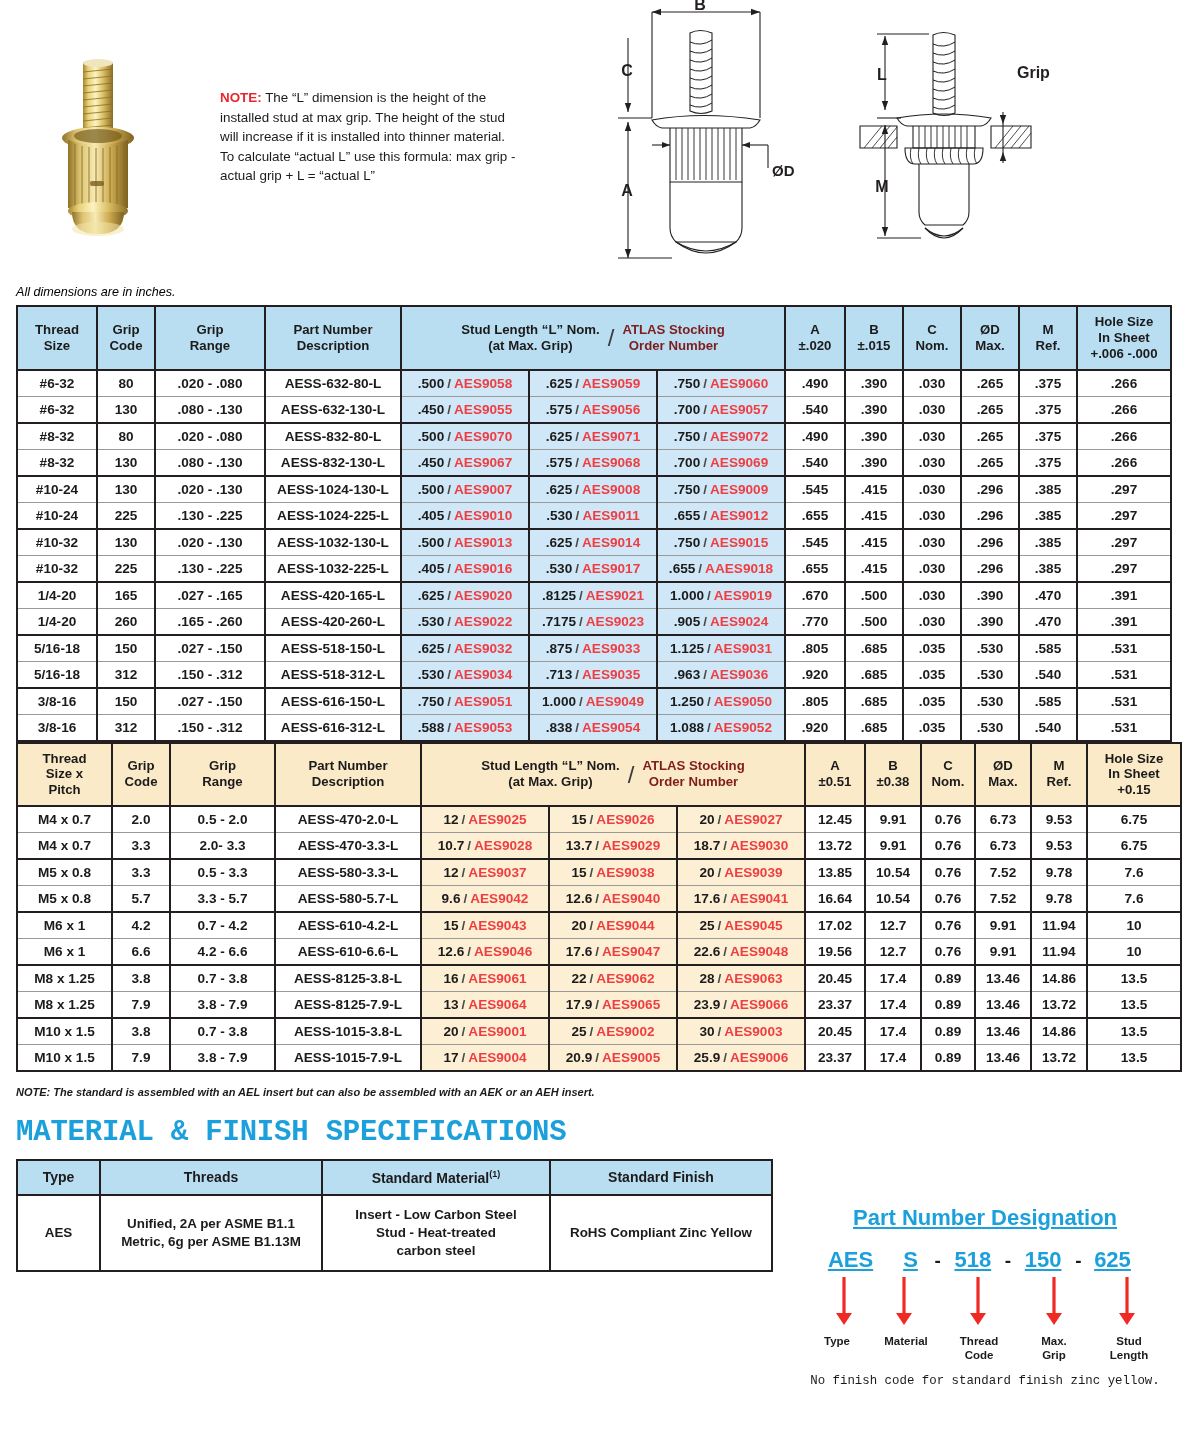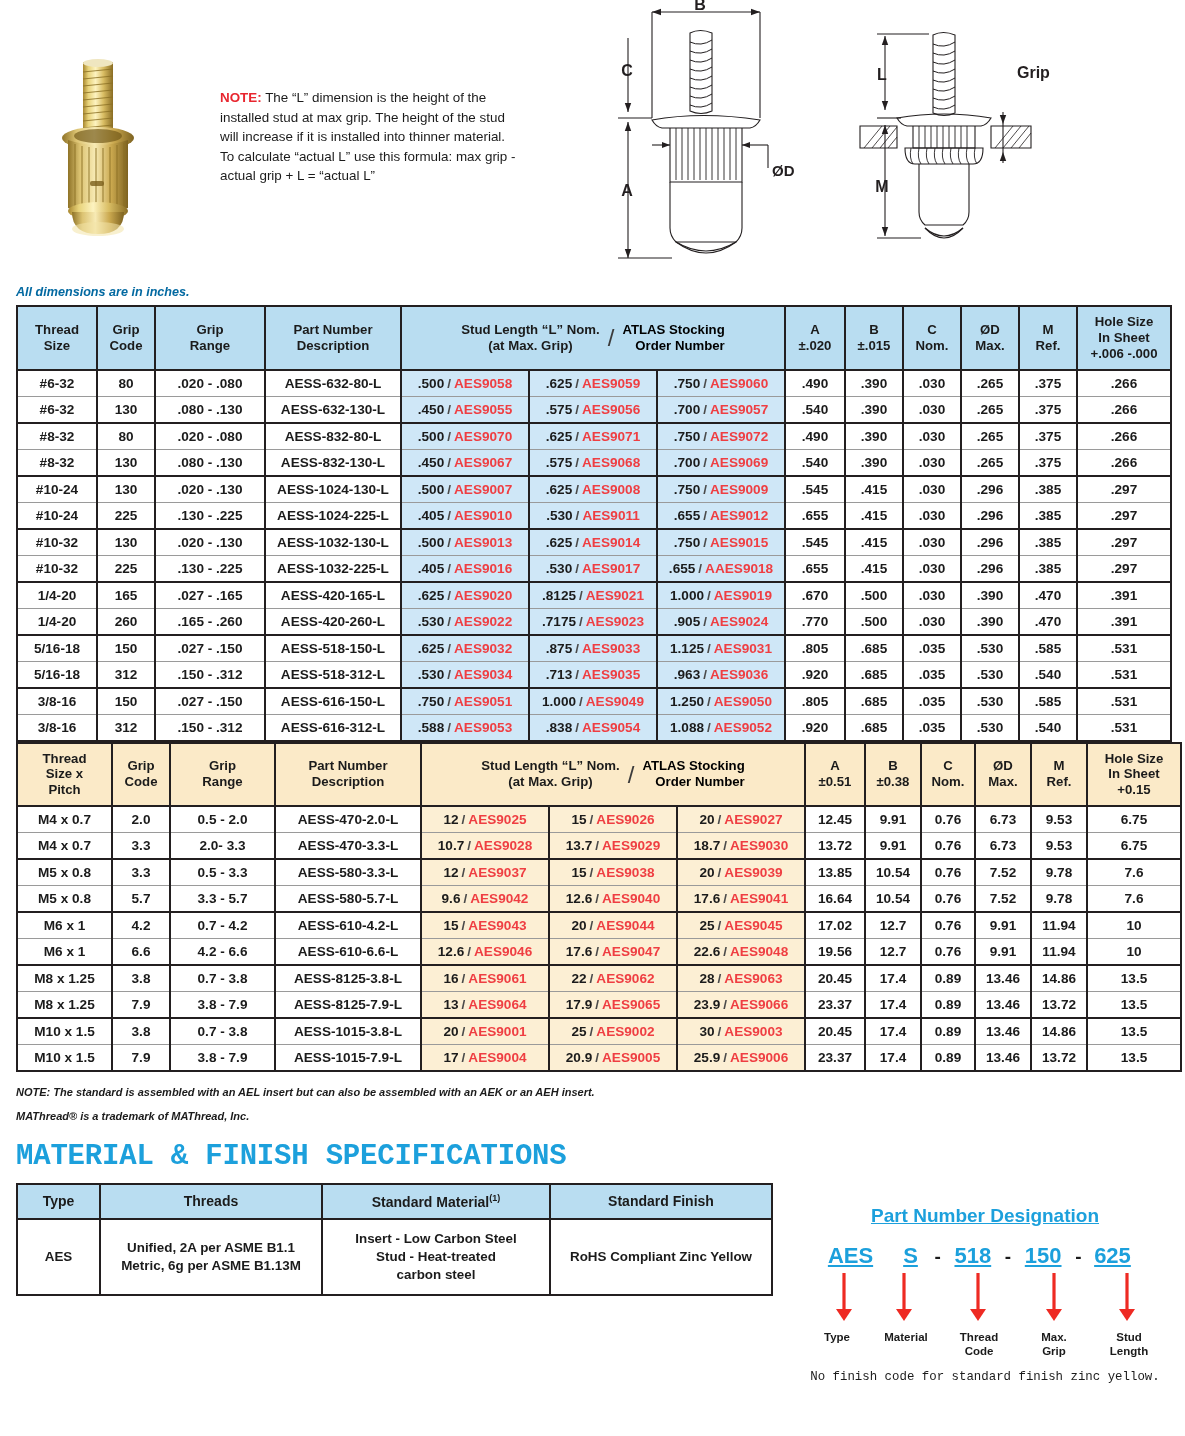--- a/index.html
+++ b/index.html
@@ -18,21 +18,21 @@
 
   .photo{position:absolute;left:42px;top:48px;width:120px;height:210px;}
   .note-block{position:absolute;left:220px;top:88px;width:300px;
     font-size:13.4px;line-height:1.46;color:#1b1b1b;}
   .note-block b.note-lead{color:#e8262f;font-weight:bold;}
 
   .dwg1{position:absolute;left:600px;top:0px;}
   .dwg2{position:absolute;left:855px;top:0px;}
 
   
-  .caption{font-style:italic;font-weight:bold;font-size:12.6px;color:#0369a1;
+  .caption{font-style:italic;font-weight:normal;font-size:12.6px;color:#000000;
     margin:0 0 6px 16px;}
 
   
   table.spec{
     border-collapse:collapse;
     table-layout:fixed;
     margin-left:16px;
     border:2.5px solid #231f20;
     font-size:13px;
   }
@@ -55,21 +55,21 @@
   
   tr.pair-top td{border-bottom:1px solid #9a9a9a;}
   tr.pair-bot td{border-bottom:2.5px solid #231f20;}
   tr.last td{border-bottom:none;}
 
   .hdr-blue th{background:#b9ddf1;}
   .hdr-cream th{background:#fbeac8;}
   .cell-blue{background:#cfe7f7;}
   .cell-cream{background:#fcefd4;}
   .pn-red{color:#ef3e42;}
-  .sl-title-red{color:#000000;text-align:right;}
+  .sl-title-red{color:#7f1d1d;}
   .slash{color:#4a4a4a;font-weight:bold;padding:0 3px;}
   .hdrslash{display:inline-block;color:#3b3b3b;font-weight:normal;
     font-size:24px;line-height:0.9;vertical-align:middle;margin:0 6px;}
 
   .thdr-split{display:flex;align-items:center;justify-content:center;gap:2px;}
 
   
   .botnotes{margin:14px 0 0 16px;}
   .botnote{font-style:italic;font-weight:bold;font-size:11px;margin-bottom:12px;}
 
@@ -90,21 +90,21 @@
   }
   table.mat td{
     border-left:2.2px solid #231f20;border-right:2.2px solid #231f20;
     text-align:center;vertical-align:middle;font-weight:bold;font-size:13.4px;
     line-height:1.35;padding:10px 6px;
   }
   sup.fn{font-size:9px;vertical-align:super;}
 
   
   .pnd{position:absolute;left:800px;top:1205px;width:370px;text-align:center;}
-  .pnd-title{color:#1ca0dc;font-size:19px;font-weight:bold;
+  .pnd-title{color:#1ca0dc;font-size:22px;font-weight:bold;
     text-decoration:underline;margin-bottom:16px;}
   .pnd-row{display:flex;justify-content:center;align-items:baseline;gap:0;}
   .pnd-seg{color:#1ca0dc;font-size:22px;font-weight:bold;text-decoration:underline;}
   .pnd-dash{color:#1b1b1b;font-size:19px;font-weight:bold;}
   .pnd-arrows{position:relative;height:62px;}
   .pnd-labels{display:flex;justify-content:center;}
   .pnd-lbl{font-size:11.5px;font-weight:bold;line-height:1.18;text-align:center;}
   .pnd-foot{font-size:12.4px;margin-top:12px;font-family:Liberation Mono, monospace;}
 </style>
 </head>
@@ -763,21 +763,20 @@
           <td>13.72</td>
           <td>13.5</td>
         </tr>
       </tbody>
   </table>
 
   <div class="botnotes">
     <div class="botnote">
       <span>NOTE:</span><span> The standard is assembled with an AEL insert but can also be assembled with an AEK or an AEH insert.</span>
     </div>
-    <div class="botnote">MAThread® is a trademark of MAThread, Inc.</div>
   </div>
 
   <h2 class="mat-title">MATERIAL &amp; FINISH SPECIFICATIONS</h2>
   <table class="mat">
     <colgroup>
         <col style="width:83px">
         <col style="width:222px">
         <col style="width:228px">
         <col style="width:222px">
       </colgroup>

